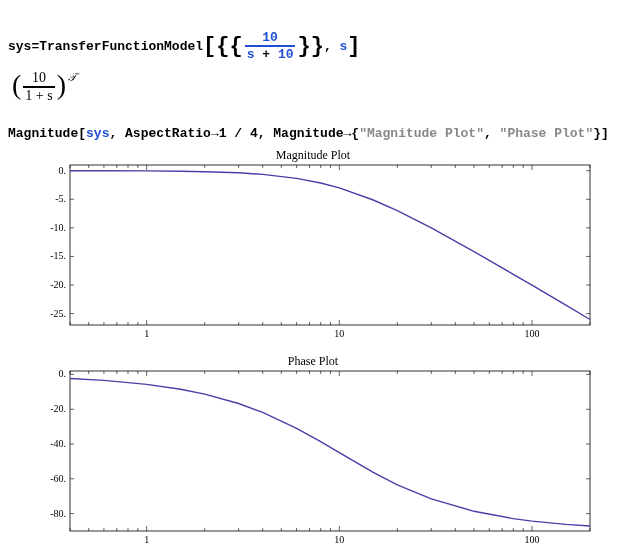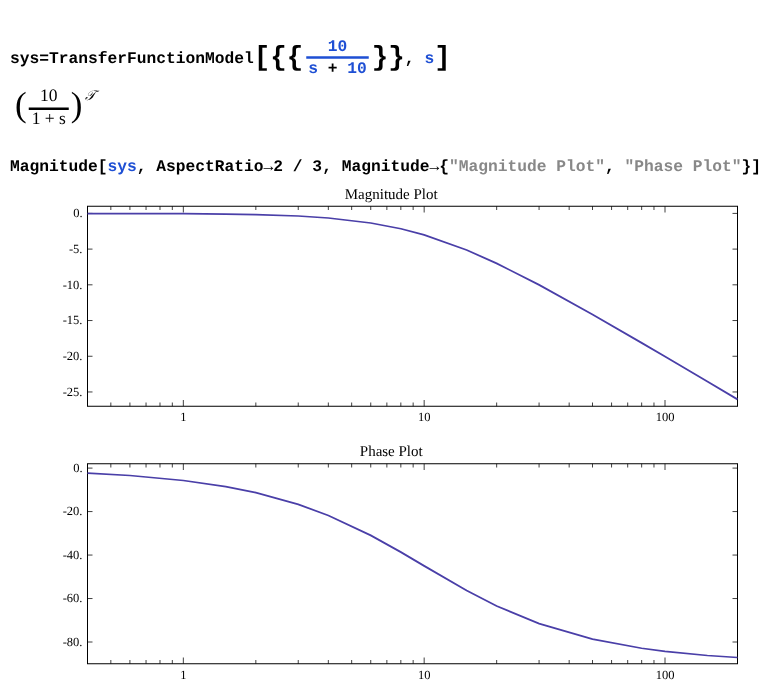--- a/index.html
+++ b/index.html
@@ -85,21 +85,21 @@
   <span class="sup">𝒯</span>
 </div>
 
 <div class="code-line">
   <span>Magnitude</span>
   <span>[</span>
   <span class="blue">sys</span>
   <span>,&nbsp;</span>
   <span>AspectRatio</span>
   <span> → </span>
-  <span>2 / 3</span>
+  <span>1 / 4</span>
   <span>,&nbsp;</span>
   <span>Magnitude</span>
   <span> → </span>
   <span>{</span>
   <span class="str">"Magnitude Plot"</span>
   <span>,&nbsp;</span>
   <span class="str">"Phase Plot"</span>
   <span>}</span>
   <span>]</span>
 </div>

